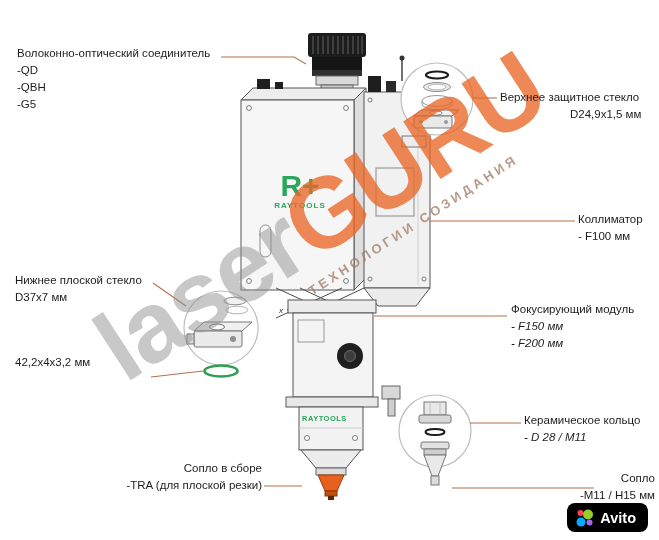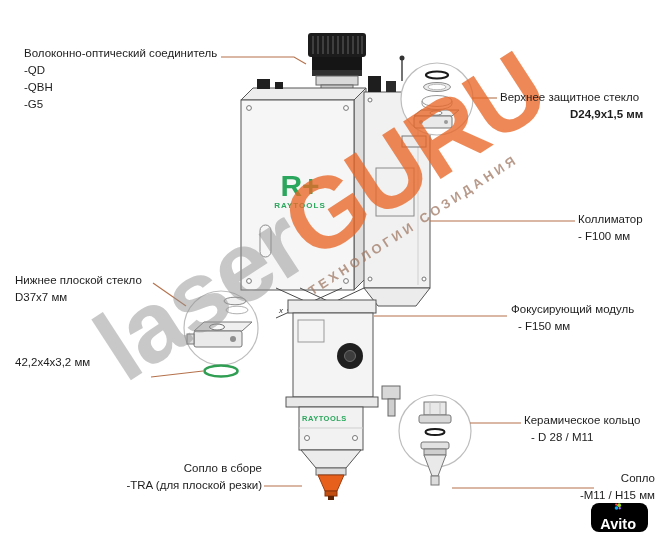--- a/index.html
+++ b/index.html
@@ -5,25 +5,25 @@
   html,body { margin:0; padding:0; background:#ffffff; }
   .stage {
     position:relative; width:659px; height:540px; background:#ffffff;
     overflow:hidden; font-family:"Liberation Sans", sans-serif;
   }
   svg.diagram { position:absolute; left:0; top:0; }
 
   
   .label { position:absolute; font-size:11.5px; line-height:17px; color:#1d1d1d; white-space:nowrap; }
   .label .ind6 { margin-left:0; }
-  .label .ind7 { margin-left:7px; }
-  .label .ind70 { margin-left:70px;font-weight:bold; }
+  .label .ind7 { margin-left:0;font-style:italic; }
+  .label .ind70 { margin-left:70px; }
   .align-right { text-align:right; }
 
-  #lbl-fiber        { left:24px;  top:45px;  }
+  #lbl-fiber        { left:17px;  top:45px;  }
   #lbl-upper-glass  { left:500px; top:89px;  }
   #lbl-collimator   { left:578px; top:211px; }
   #lbl-focus        { left:511px; top:301px; }
   #lbl-lower-glass  { left:15px;  top:272px; }
   #lbl-oring        { left:15px;  top:354px; }
   #lbl-nozzle-assy  { right:397px; top:460px; }
   #lbl-ceramic      { left:524px; top:412px; }
   #lbl-nozzle       { right:4px;  top:470px; }
 
   
@@ -37,21 +37,21 @@
   .wm-guru  { font-weight:800; color:rgba(233,104,40,0.78); }
   .wm-tagline {
     font-size:13px; letter-spacing:3.5px; margin-left:205px; margin-top:5px;
     color:rgba(160,120,100,0.75); font-weight:bold;
   }
 
   
   .avito-badge {
     position:absolute; right:11px; bottom:8px; height:29px;
     background:#000; border-radius:8px; display:flex; align-items:center;
-    gap:6px; padding:0 12px 0 9px;flex-direction:column;
+    gap:6px; padding:0 12px 0 9px;
   }
   .avito-badge .txt { color:#fff; font-size:14.5px; font-weight:bold; }
 </style>
 </head>
 <body>
 
 <div class="stage">
 
   <svg class="diagram" width="659" height="540" viewBox="0 0 659 540">
 
@@ -201,20 +201,21 @@
   </div>
 
   <div class="label" id="lbl-collimator">
     <div>Коллиматор</div>
     <div class="ind6">- F100 мм</div>
   </div>
 
   <div class="label" id="lbl-focus">
     <div>Фокусирующий модуль</div>
     <div class="ind7">- F150 мм</div>
+    <div class="ind7">- F200 мм</div>
   </div>
 
   <div class="label" id="lbl-lower-glass">
     <div>Нижнее плоской стекло</div>
     <div>D37x7 мм</div>
   </div>
 
   <div class="label" id="lbl-oring">
     <div>42,2x4x3,2 мм</div>
   </div>

